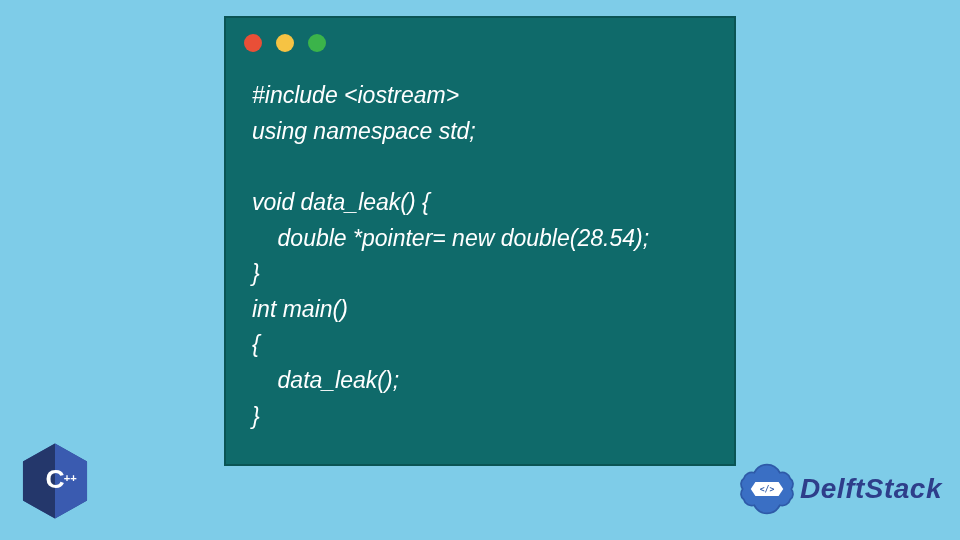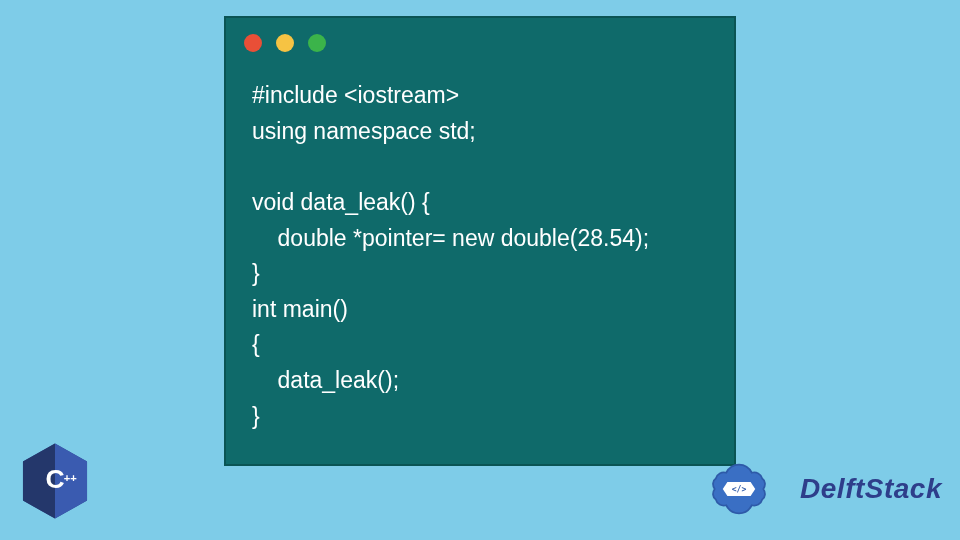--- a/index.html
+++ b/index.html
@@ -12,20 +12,21 @@
     overflow: hidden;
   }
   .code-card {
     position: absolute;
     left: 224px;
     top: 16px;
     width: 512px;
     height: 450px;
     background: #0f6a6a;
     border: 2px solid #0a5454;
+    font-style: italic;
   }
   .titlebar {
     display: flex;
     gap: 14px;
     padding: 16px 18px 8px 18px;
   }
   .dot {
     width: 18px;
     height: 18px;
     border-radius: 50%;
@@ -59,21 +60,20 @@
     gap: 4px;
   }
   .brand-icon { width: 58px; height: 58px; }
   .brand-icon svg { width: 100%; height: 100%; }
   .brand-text {
     font-size: 28px;
     font-style: italic;
     font-weight: 600;
     color: #2e3e8a;
     letter-spacing: 0.5px;
-    margin-left: 28px;
   }
 </style>
 </head>
 <body>
 
 <div class="code-card">
   <div class="titlebar">
     <div class="dot red"></div>
     <div class="dot yellow"></div>
     <div class="dot green"></div>

